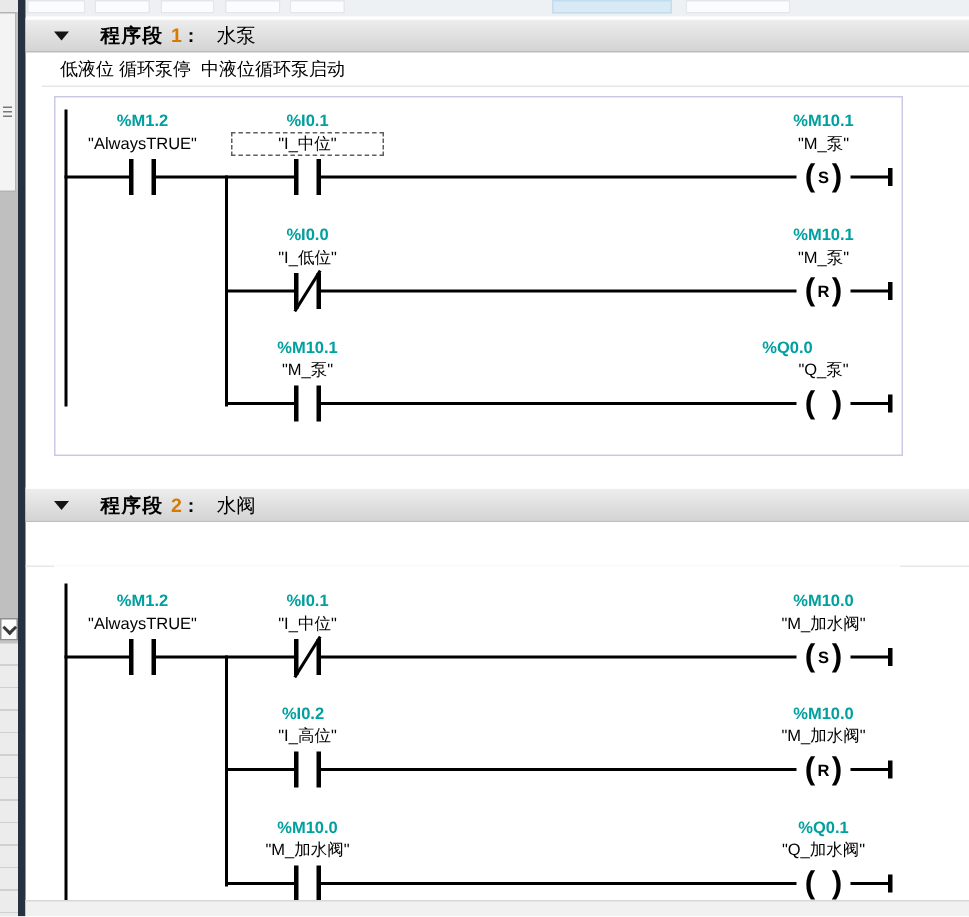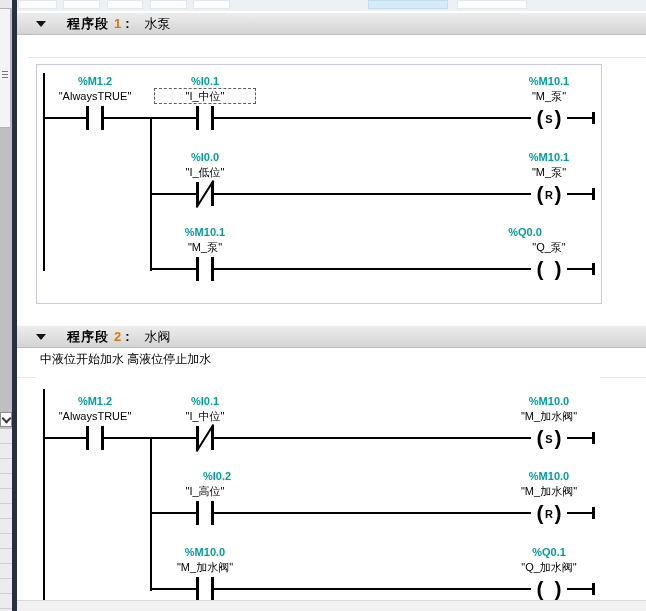--- a/index.html
+++ b/index.html
@@ -90,20 +90,21 @@
   </div>
   <div class="dark-bar"></div>
 
   <div class="nethdr" style="top:12px">
     <i class="tri"></i>
     <span class="hdr-prefix">程序段</span>
     <span class="hdr-num">1</span>
     <span class="hdr-colon">:</span>
     <span class="hdr-title">水泵</span>
   </div>
+  <div class="comment" style="top:38px">低液位 循环泵停  中液位循环泵启动</div>
   <div class="faint-line" style="left:28px;top:57px;width:618px"></div>
 
   <div class="rung-area sel" style="left:36px;top:64px;width:564px;height:238px">
     <div class="vline" style="left:6px;top:8px;height:198px"></div>
     <div class="vline" style="left:113px;top:52px;height:154px"></div>
 
     <div class="hline" style="left:6px;top:52px;width:551px"></div>
     <div class="addr" style="left:58px;top:9px">%M1.2</div>
     <div class="sym" style="left:58px;top:24px">"AlwaysTRUE"</div>
     <div class="contact" style="left:49px;top:41px">
@@ -153,21 +154,20 @@
     <div class="tick" style="left:555px;top:198px"></div>
   </div>
 
   <div class="nethdr" style="top:325px">
     <i class="tri"></i>
     <span class="hdr-prefix">程序段</span>
     <span class="hdr-num">2</span>
     <span class="hdr-colon">:</span>
     <span class="hdr-title">水阀</span>
   </div>
-  <div class="comment" style="top:351px">中液位开始加水 高液位停止加水</div>
   <div class="faint-line" style="left:17px;top:377px;width:629px"></div>
 
   <div class="rung-area" style="left:36px;top:377px;width:564px;height:223px">
     <div class="vline" style="left:7px;top:12px;height:211px"></div>
     <div class="vline" style="left:114px;top:60px;height:154px"></div>
 
     <div class="hline" style="left:7px;top:60px;width:551px"></div>
     <div class="addr" style="left:59px;top:17px">%M1.2</div>
     <div class="sym" style="left:59px;top:32px">"AlwaysTRUE"</div>
     <div class="contact" style="left:50px;top:49px">
@@ -182,21 +182,21 @@
         <i class="slash"></i>
       </div>
     <div class="addr" style="left:513px;top:17px">%M10.0</div>
     <div class="sym" style="left:513px;top:32px">"M_加水阀"</div>
     <div class="coil" style="left:495px;top:47px">
         <span class="lt">S</span>
       </div>
     <div class="tick" style="left:556px;top:55px"></div>
 
     <div class="hline" style="left:114px;top:135px;width:444px"></div>
-    <div class="addr" style="left:181px;top:92px">%I0.2</div>
+    <div class="addr" style="left:166px;top:92px">%I0.2</div>
     <div class="sym" style="left:169px;top:107px">"I_高位"</div>
     <div class="contact" style="left:160px;top:124px">
         <i class="b bl"></i>
         <i class="b br"></i>
       </div>
     <div class="addr" style="left:513px;top:92px">%M10.0</div>
     <div class="sym" style="left:513px;top:107px">"M_加水阀"</div>
     <div class="coil" style="left:495px;top:122px">
         <span class="lt">R</span>
       </div>

